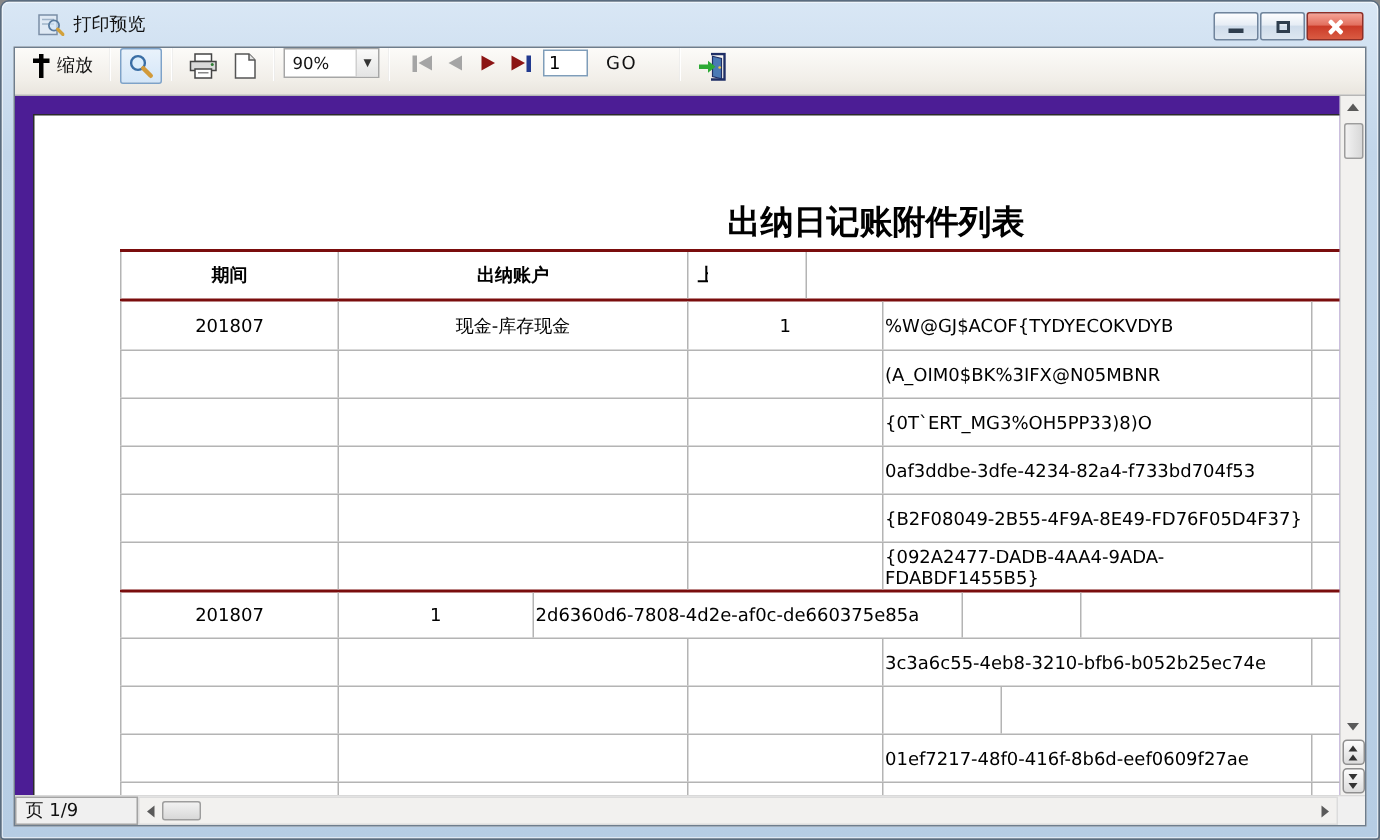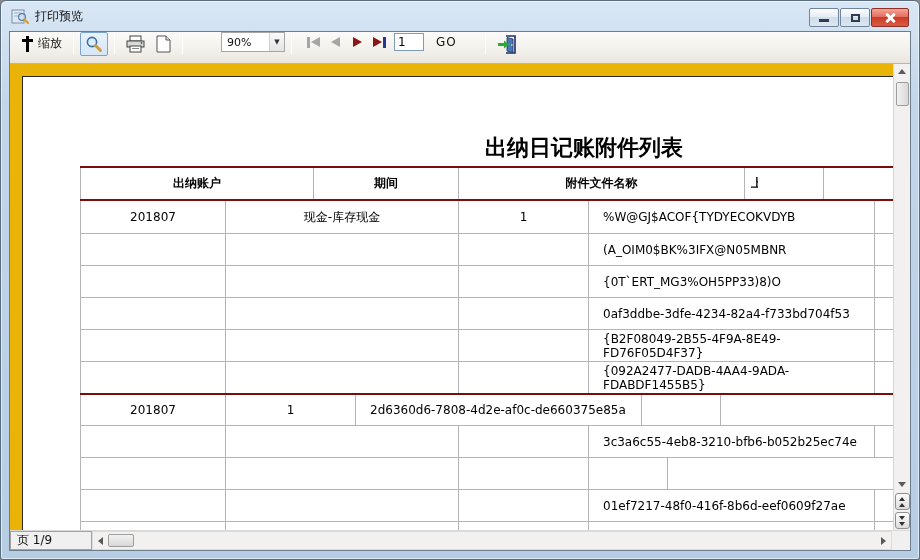--- a/index.html
+++ b/index.html
@@ -4,21 +4,21 @@
 <style>
   * { margin:0; padding:0; box-sizing:border-box; }
   html,body { width:920px; height:560px; font-family:"DejaVu Sans", sans-serif; background:#888; overflow:hidden; }
 
   
   .window { position:absolute; inset:0; width:920px; height:560px;
     background:linear-gradient(180deg,#d9e7f5 0%,#c2d6ea 18%,#b6cde4 100%);
     border:1px solid #5a6c7f; border-radius:6px 6px 3px 3px;
     box-shadow:inset 0 0 0 1px rgba(255,255,255,.55); }
 
-  .titlebar { position:absolute; left:0; top:0; right:0; height:30px; display:flex; align-items:center; padding:0 10px; }
+  .titlebar { position:absolute; left:0; top:0; right:0; height:30px; display:flex; align-items:center; padding:0 24px; }
   .title-icon { width:18px; height:16px; margin-right:6px; flex:0 0 auto; }
   .title-text { font-size:12px; color:#111; }
 
   .winbtns { position:absolute; right:10px; top:7px; display:flex; }
   .wbtn { width:30px; height:19px; border:1px solid #70849c; border-radius:2px; margin-left:1px;
     background:linear-gradient(180deg,#fdfdfe 0%,#e6edf5 45%,#cfdcea 50%,#dde7f1 100%);
     display:flex; align-items:center; justify-content:center; position:relative; }
   .wbtn.close { width:38px; border-color:#8e2f27;
     background:linear-gradient(180deg,#f5a396 0%,#e2705f 45%,#cb3b28 50%,#d95b42 100%); }
   .glyph-min { width:10px; height:3px; background:#2f3e4e; margin-top:6px; }
@@ -37,55 +37,55 @@
     background:linear-gradient(180deg,#fcfbf9 0%,#f1eee8 70%,#e9e5de 100%); border-bottom:1px solid #b6b6b6; }
   .tsep { width:1px; height:22px; background:#c3c3c3; border-right:1px solid #fff; margin:0 6px; }
   .tbtn { display:flex; align-items:center; padding:2px 4px; border:1px solid transparent; border-radius:2px; }
   .tbtn.pressed { border:1px solid #7da2c9; background:linear-gradient(180deg,#e9f2fb,#d4e6f8); }
   .tbtn-label { font-size:12px; color:#111; margin-left:4px; }
 
   .cross-icon { position:relative; width:13px; height:16px; }
   .cross-icon::before { content:""; position:absolute; left:5px; top:0; width:3px; height:16px; background:#000; }
   .cross-icon::after { content:""; position:absolute; left:1px; top:3px; width:11px; height:3px; background:#000; }
 
-  .combo { display:flex; align-items:center; border:1px solid #a6a6a6; background:#fff; height:20px; width:64px;margin-left:32px; }
+  .combo { display:flex; align-items:center; border:1px solid #a6a6a6; background:#fff; height:20px; width:64px; }
   .combo-value { flex:1; font-size:11px; padding-left:5px; color:#111; }
   .combo-arrow { width:15px; height:100%; display:flex; align-items:center; justify-content:center;
     font-size:7px; color:#333; border-left:1px solid #d0d0d0; background:linear-gradient(180deg,#fafafa,#e4e4e4); }
 
   .nav { display:flex; align-items:center; margin-left:4px; }
   .navbtn { display:flex; align-items:center; justify-content:center; width:22px; height:20px; }
   .tri-l { width:0; height:0; border-right:9px solid #a5a5a5; border-top:5px solid transparent; border-bottom:5px solid transparent; }
   .tri-r { width:0; height:0; border-left:9px solid #a5a5a5; border-top:5px solid transparent; border-bottom:5px solid transparent; }
   .tri-red { border-left-color:#8c1515; }
   .bar-gray { width:3px; height:11px; background:#a5a5a5; }
   .bar-navy { width:3px; height:11px; background:#223a8f; }
   .navbtn > * + * { margin-left:1px; }
 
   .page-input { width:30px; height:18px; border:1px solid #7f9db9; background:#fff; font-size:12px;
     font-family:"DejaVu Sans", sans-serif; padding:0 3px; margin:0 8px 0 4px; }
   .go-label { font-size:12px; color:#111; letter-spacing:1px; padding:0 4px; }
 
   
   .main { flex:1; display:flex; min-height:0; }
-  .preview { position:relative; flex:1; background:#eab308; overflow:hidden; }
+  .preview { position:relative; flex:1; background:#4c1d95; overflow:hidden; }
   .page { position:absolute; left:12px; top:12px; width:1010px; height:457px; background:#fff;
     border:1px solid #2b2b2b; overflow:hidden; }
 
   .doc-title { position:absolute; left:462px; top:56px; font-size:22px; font-weight:bold; color:#000; white-space:nowrap; }
 
   .rtable { position:absolute; left:57px; top:89px; width:874px; font-size:12px; color:#000; }
   .thead { display:flex; height:35px; border-top:2px solid #7a0d0d; border-bottom:2px solid #7a0d0d; font-weight:bold; }
   .trow { display:flex; height:32px; border-top:1px solid #b4b4b4; }
   .trow.first { border-top:none; }
   .trow.group-start { border-top:2px solid #7a0d0d; }
   .tcell { display:flex; align-items:center; justify-content:center; border-left:1px solid #b4b4b4; overflow:hidden; }
   .tcell.last-edge { border-right:1px solid #b4b4b4; }
   .c0 { width:145px; } .c1 { width:233px; } .c2 { width:130px; }
-  .c3 { width:286px; justify-content:flex-start; padding-left:14px; }
+  .c3 { width:286px; justify-content:flex-start; padding-left:1px; }
   .c4 { width:80px; justify-content:flex-start; padding-left:6px; }
   .clip-frag { display:inline-block; width:7px; overflow:hidden; font-weight:bold; white-space:nowrap; }
 
   
   .vscroll { width:17px; flex:0 0 auto; background:#f2f1ef; border-left:1px solid #d5d5d5;
     display:flex; flex-direction:column; align-items:center; }
   .sb-arrow { width:15px; height:15px; display:flex; align-items:center; justify-content:center; }
   .arr { width:0; height:0; }
   .arr.up   { border-left:4px solid transparent; border-right:4px solid transparent; border-bottom:5px solid #5a5a5a; }
   .arr.down { border-left:4px solid transparent; border-right:4px solid transparent; border-top:5px solid #5a5a5a; }
@@ -202,23 +202,22 @@
         </svg>
       </div>
     </div>
 
     <div class="main">
       <div class="preview">
         <div class="page">
           <div class="doc-title">出纳日记账附件列表</div>
           <div class="rtable">
             <div class="thead">
+              <div class="tcell c0">期间</div>
               <div class="tcell c1">出纳账户</div>
-              <div class="tcell c0">期间</div>
-              <div class="tcell c3" style="justify-content:center;padding-left:0;">附件文件名称</div>
               <div class="tcell c4 last-edge">
                 <span class="clip-frag">上</span>
               </div>
             </div>
             <div>
                 <div class="trow first">
                   <div class="tcell c0">201807</div>
                   <div class="tcell c1">现金-库存现金</div>
                   <div class="tcell c2">1</div>
                   <div class="tcell c3">%W@GJ$ACOF{TYDYECOKVDYB</div>

